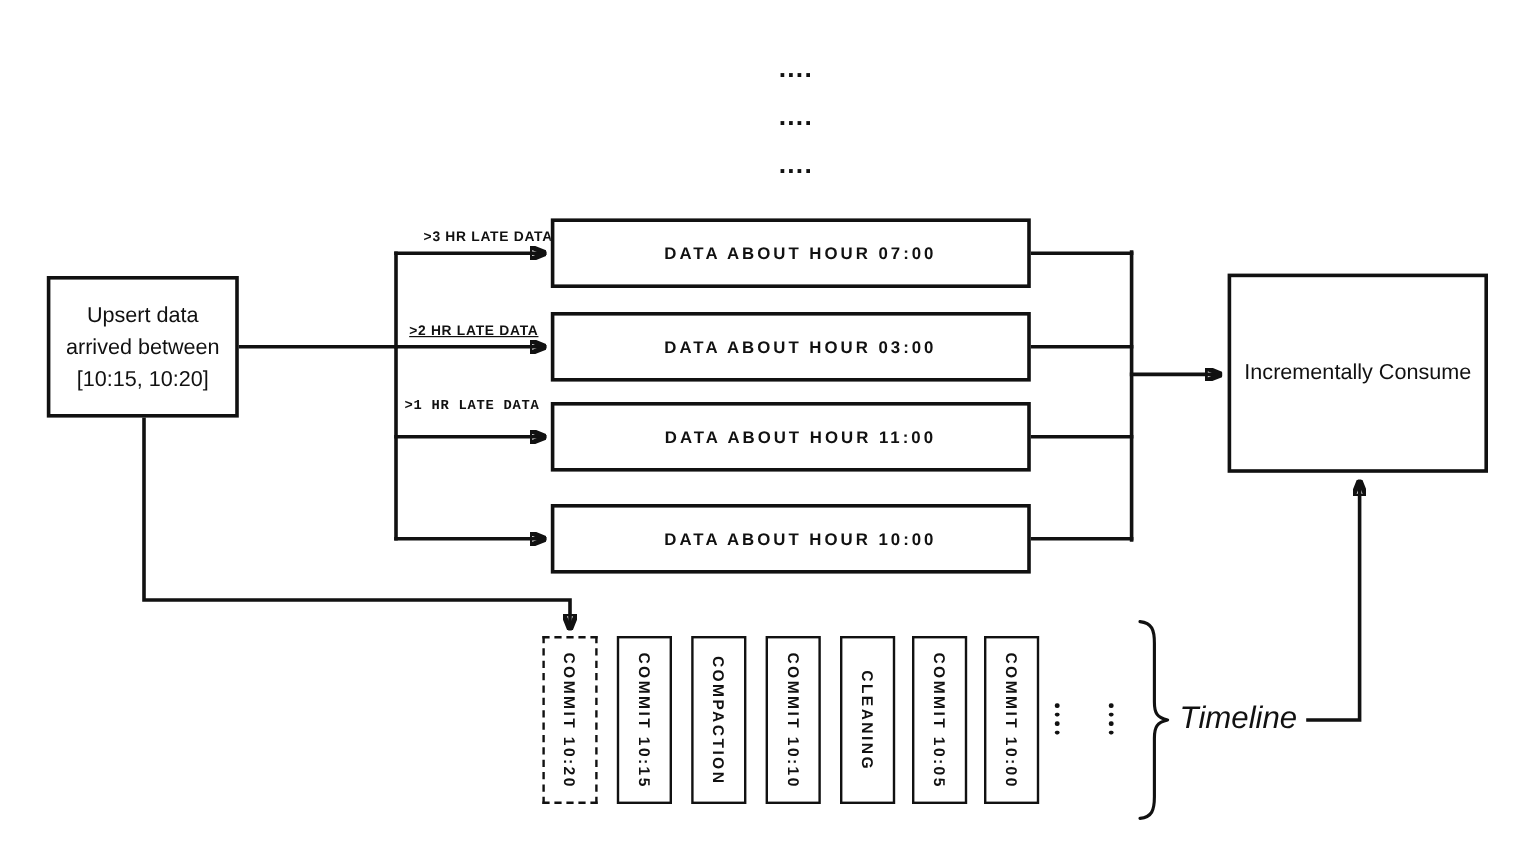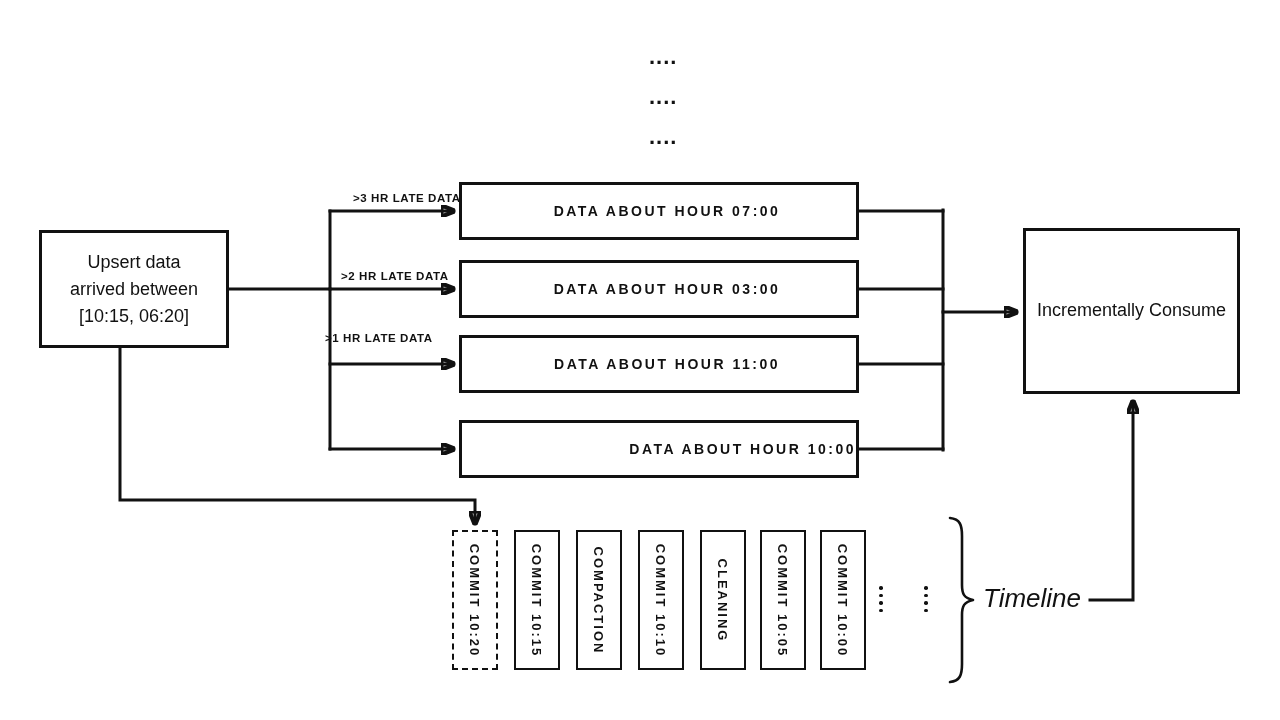--- a/index.html
+++ b/index.html
@@ -39,41 +39,41 @@
     position: absolute;
     box-sizing: border-box;
     border: 3px solid #111111;
     background: #ffffff;
     display: flex;
     align-items: center;
     justify-content: center;
     text-align: center;
   }
   .left-box {
-    left: 39px; top: 230px; width: 190px; height: 118px;
+    left: 39px; top: 230px; width: 160px; height: 118px;
     font-size: 18px;
     line-height: 1.5;
   }
   .right-box {
     left: 1023px; top: 228px; width: 217px; height: 166px;
     font-size: 18px;
     line-height: 1.55;
     justify-content: center;
   }
   .hour-box {
     left: 459px; width: 400px; height: 58px;
     font-weight: 700;
     font-size: 14px;
     letter-spacing: 2.5px;
     padding-left: 16px;
   }
   .hour-0 { top: 182px; }
   .hour-1 { top: 260px; }
   .hour-2 { top: 335px; }
-  .hour-3 { top: 420px; justify-content: flex-end; }
+  .hour-3 { top: 420px; }
   .tl-box {
     top: 530px; width: 46px; height: 140px;
     border-width: 2.5px;
   }
   .tl-box.dashed { border-style: dashed; }
   .tl-box .rot {
     transform: rotate(90deg);
     white-space: nowrap;
     font-weight: 700;
     font-size: 13px;
@@ -87,22 +87,22 @@
   .tl-5 { left: 760px; }
   .tl-6 { left: 820px; }
   .late-label {
     position: absolute;
     white-space: nowrap;
     font-weight: 700;
     font-size: 11.5px;
     letter-spacing: 0.6px;
   }
   .late-0 { left: 337px; top: 192px; margin-left: 16px; }
-  .late-1 { left: 341px; top: 270px; }
-  .late-2 { left: 325px; top: 332px; }
+  .late-1 { left: 341px; top: 270px; text-decoration: underline; }
+  .late-2 { left: 337px; top: 332px; font-family: Liberation Mono, monospace; }
   .dots-row {
     position: absolute;
     left: 649px;
     font-weight: 700;
     font-size: 22px;
     letter-spacing: 1px;
     line-height: 24px;
   }
   .dots-r0 { top: 45px; }
   .dots-r1 { top: 85px; }
@@ -168,21 +168,21 @@
   </svg>
 
   <div class="dots-row dots-r0">....</div>
   <div class="dots-row dots-r1">....</div>
   <div class="dots-row dots-r2">....</div>
 
   <div class="box left-box">
     <div>
       <div>Upsert data</div>
       <div>arrived between</div>
-      <div>[10:15, 06:20]</div>
+      <div>[10:15, 10:20]</div>
     </div>
   </div>
 
   <div class="late-label late-0">&gt;3 HR LATE DATA</div>
   <div class="late-label late-1">&gt;2 HR LATE DATA</div>
   <div class="late-label late-2">&gt;1 HR LATE DATA</div>
 
   <div class="box hour-box hour-0">
     <span>DATA ABOUT HOUR 07:00</span>
   </div>

